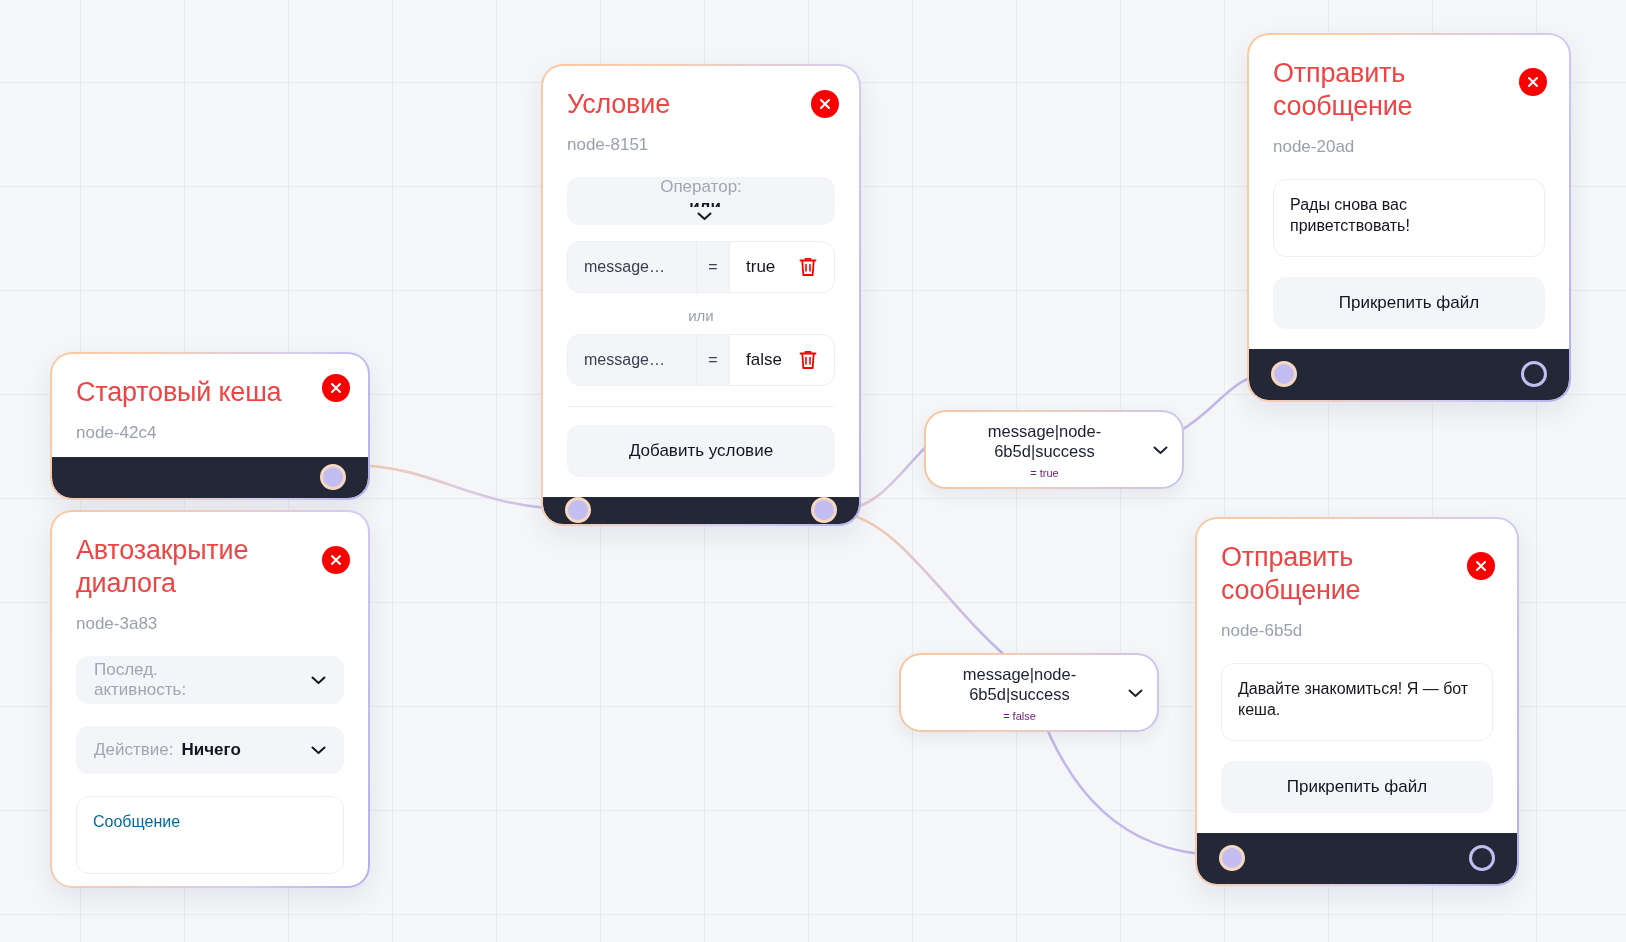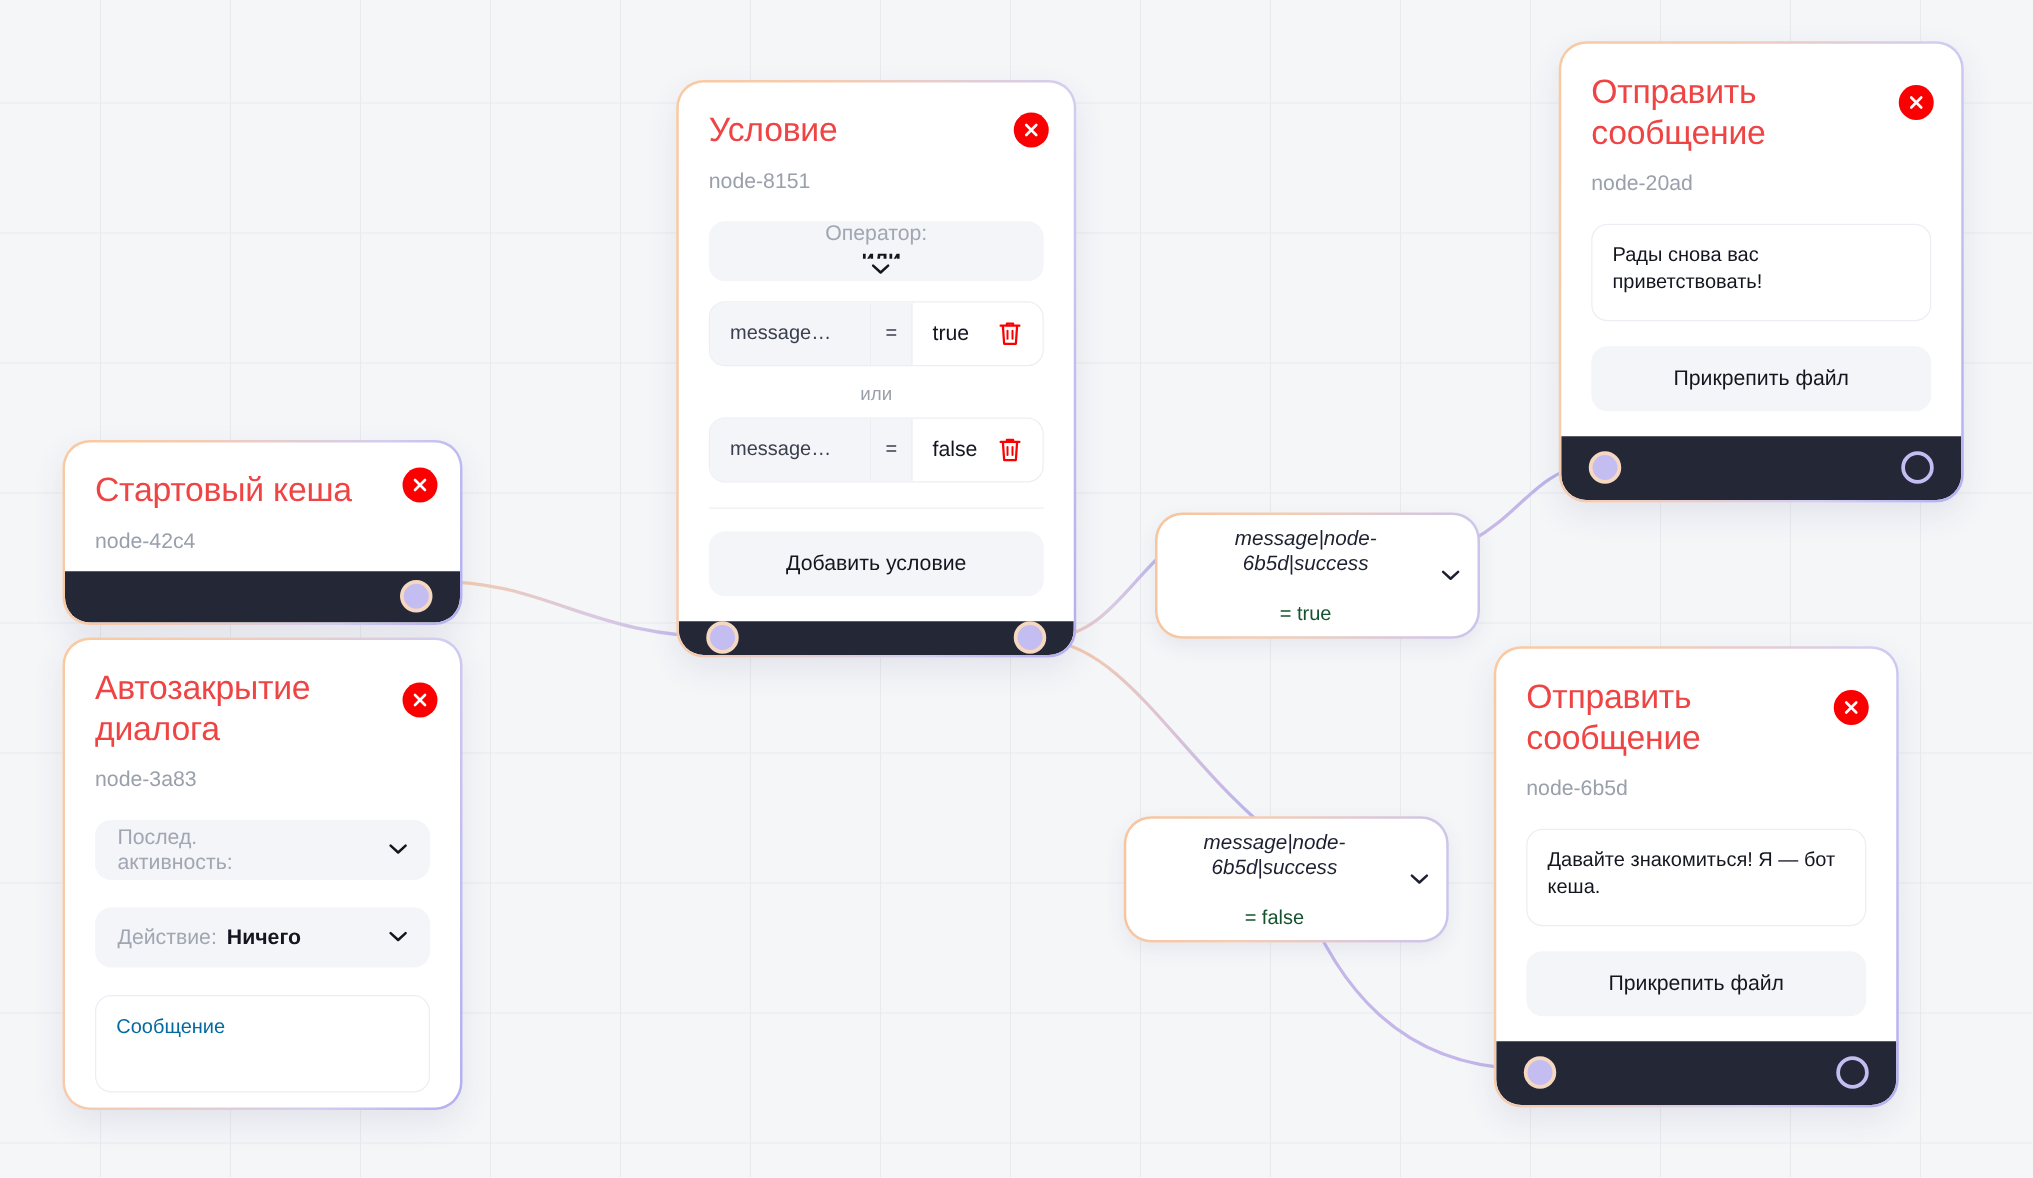--- a/index.html
+++ b/index.html
@@ -106,22 +106,22 @@
     position:absolute;
     border-radius:22px;padding:2px;
     background:linear-gradient(100deg,#f7c49c 0%,#f2cdb6 40%,#c9c4ef 100%);
     box-shadow:0 6px 16px rgba(60,60,110,.08);
   }
   .edge-label-inner{
     background:#fff;border-radius:20px;
     display:flex;align-items:center;padding:10px 14px 8px 16px;
   }
   .edge-label-text{flex:1;text-align:center;}
-  .edge-label-main{font-size:16.5px;color:#1d2030;line-height:1.2;font-style:italic;}
-  .edge-label-sub{font-size:16px;color:#14532d;margin-top:21px;}
+  .edge-label-main{font-size:16.5px;color:#1d2030;line-height:1.2;}
+  .edge-label-sub{font-size:11px;color:#701a75;margin-top:5px;}
 </style>
 </head>
 <body>
 
 <div id="canvas"></div>
 
 <svg id="edges">
   <defs>
     <linearGradient id="eg" x1="0" y1="0" x2="1" y2="0">
       <stop offset="0%" stop-color="#f7cba6"></stop>

